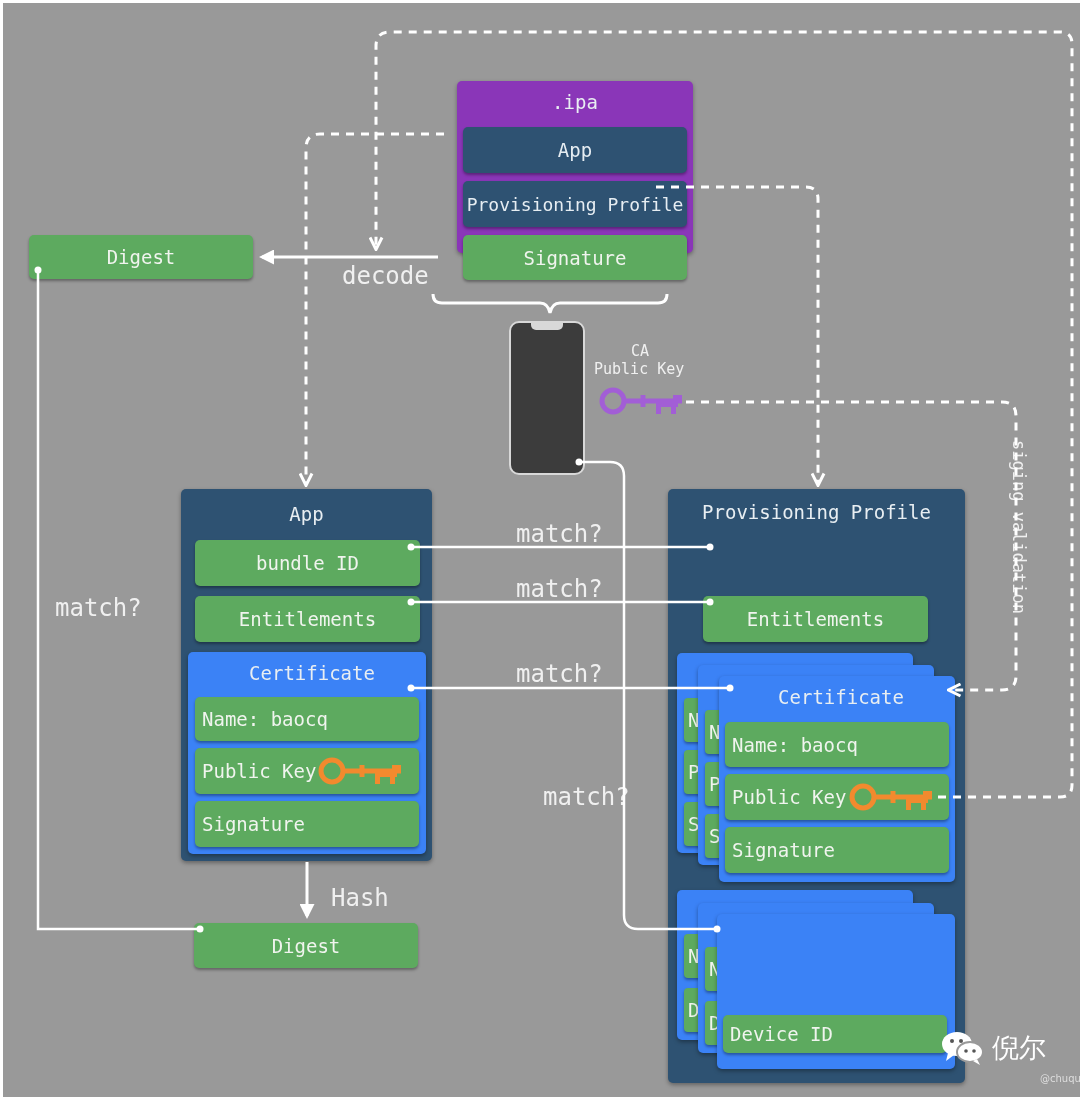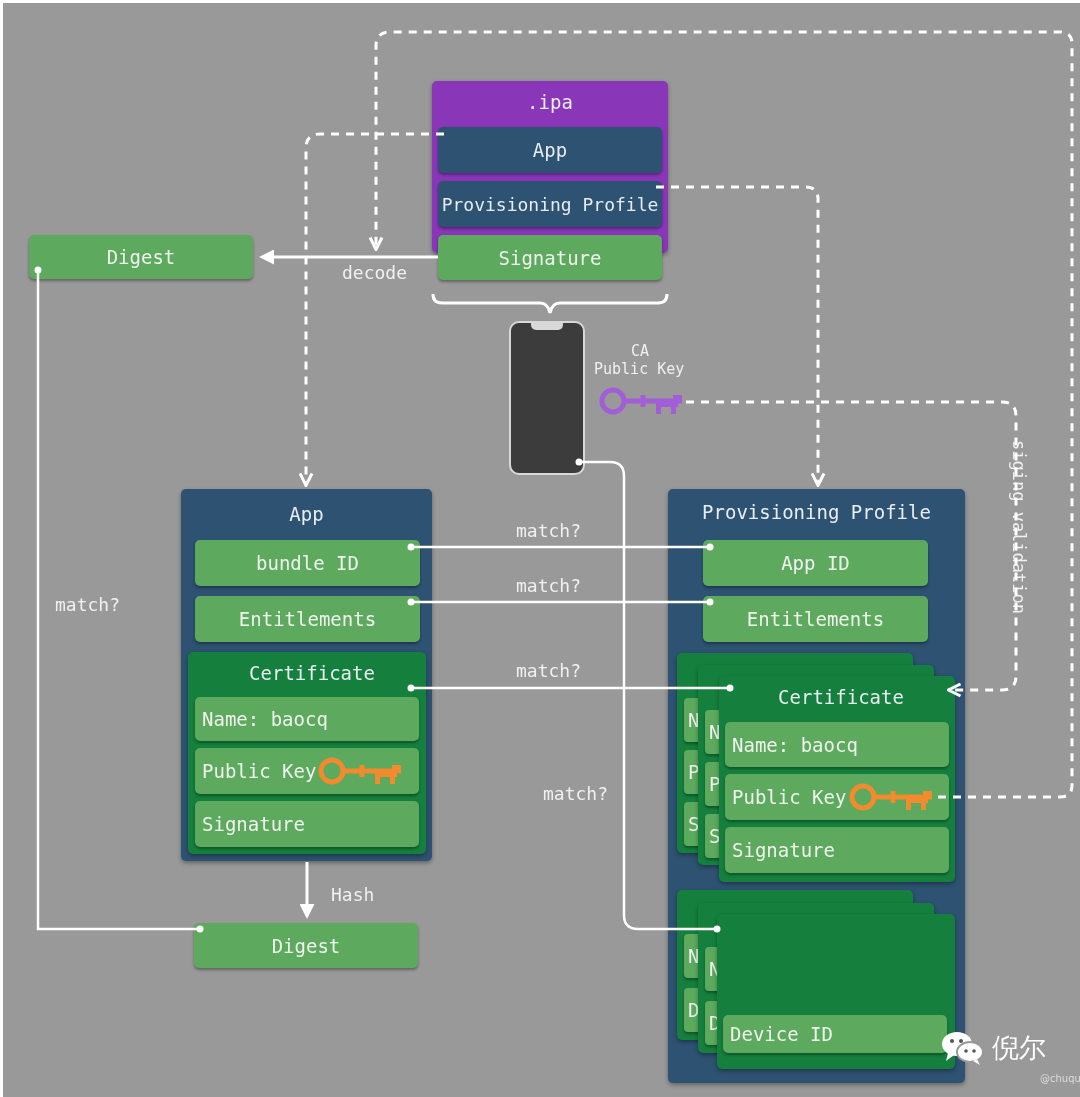--- a/index.html
+++ b/index.html
@@ -15,32 +15,32 @@
     }
     .box { position: absolute; box-sizing: border-box; border-radius: 5px; }
     .green {
       background: #5daa5f; color: #f0f4ee;
       box-shadow: 0 2px 3px rgba(0,0,0,0.35);
       display: flex; align-items: center; justify-content: center;
       font-size: 19px;
     }
     .green.left { justify-content: flex-start; padding-left: 7px; }
     .navy { background: #2e5272; box-shadow: 0 2px 4px rgba(0,0,0,0.35); }
-    .darkgreen { background: #15803d; box-shadow: 0 2px 4px rgba(0,0,0,0.35); }
+    .darkgreen { background: #3b82f6; box-shadow: 0 2px 4px rgba(0,0,0,0.35); }
     .purple { background: #8a36b8; box-shadow: 0 2px 4px rgba(0,0,0,0.35); }
     .navy-inner {
       background: #2e5272; color: #e6edf2;
       box-shadow: 0 2px 3px rgba(0,0,0,0.35);
       display: flex; align-items: center; justify-content: center; font-size: 19px;
     }
     .title {
       position: absolute; left: 0; right: 0; text-align: center;
       font-size: 19px; color: #e8eef2;
     }
-    .label { position: absolute; font-size: 18px; color: #f0f0f0; white-space: nowrap; }
+    .label { position: absolute; font-size: 24px; color: #f0f0f0; white-space: nowrap; }
     .stub {
       position: absolute; background: #5daa5f; border-radius: 4px;
       box-shadow: 0 2px 3px rgba(0,0,0,0.35); color: #f0f4ee;
       font-size: 19px; overflow: hidden; padding-left: 4px; box-sizing: border-box;
       display: flex; align-items: center;
     }
     svg.overlay { position: absolute; left: 0; top: 0; pointer-events: none; }
     .key { position: absolute; }
     .phone {
       position: absolute; left: 509px; top: 321px; width: 76px; height: 154px;
@@ -52,21 +52,21 @@
     }
     .watermark { position: absolute; left: 940px; top: 1030px; display: flex; align-items: flex-end; gap: 6px; }
     .wm-text { font-family: "DejaVu Sans", sans-serif; font-size: 27px; color: #ffffff; }
     .credit { position: absolute; left: 1040px; top: 1073px; font-size: 10px; color: #dddddd; font-family: "DejaVu Sans", sans-serif; }
   </style>
 </head>
 <body>
 
 <div id="canvas"></div>
 
-<div class="box purple" style="left:432px;top:81px;width:236px;height:172px;">
+<div class="box purple" style="left:457px;top:81px;width:236px;height:172px;">
   <div class="title" style="top:10px;">.ipa</div>
   <div class="box navy-inner" style="left:6px;top:46px;width:224px;height:46px;">App</div>
   <div class="box navy-inner" style="left:6px;top:100px;width:224px;height:46px;font-size:18px;">Provisioning Profile</div>
   <div class="box green" style="left:6px;top:154px;width:224px;height:45px;">Signature</div>
 </div>
 
 <div class="box green" style="left:29px;top:235px;width:224px;height:44px;">Digest</div>
 <div class="label" style="left:342px;top:262px;">decode</div>
 
 <div class="phone">
@@ -110,21 +110,20 @@
   <rect x="58" y="15" width="5" height="13" fill="#f28a2e"></rect>
   <rect x="73" y="15" width="5" height="13" fill="#f28a2e"></rect>
   <rect x="75" y="9" width="9" height="8" fill="#f28a2e"></rect>
 </svg>
 
 <div class="label" style="left:331px;top:884px;">Hash</div>
 <div class="box green" style="left:194px;top:923px;width:224px;height:45px;">Digest</div>
 
 <div class="box navy" style="left:668px;top:489px;width:297px;height:594px;">
   <div class="title" style="top:12px;">Provisioning Profile</div>
-  <div class="box green" style="left:35px;top:51px;width:225px;height:46px;">App ID</div>
   <div class="box green" style="left:35px;top:107px;width:225px;height:46px;">Entitlements</div>
 
   <div class="box darkgreen" style="left:9px;top:164px;width:236px;height:200px;">
     <div class="stub" style="left:7px;top:45px;width:30px;height:44px;">N</div>
     <div class="stub" style="left:7px;top:97px;width:30px;height:44px;">P</div>
     <div class="stub" style="left:7px;top:149px;width:30px;height:44px;">S</div>
   </div>
   <div class="box darkgreen" style="left:30px;top:176px;width:236px;height:200px;">
     <div class="stub" style="left:7px;top:45px;width:30px;height:44px;">N</div>
     <div class="stub" style="left:7px;top:97px;width:30px;height:44px;">P</div>

